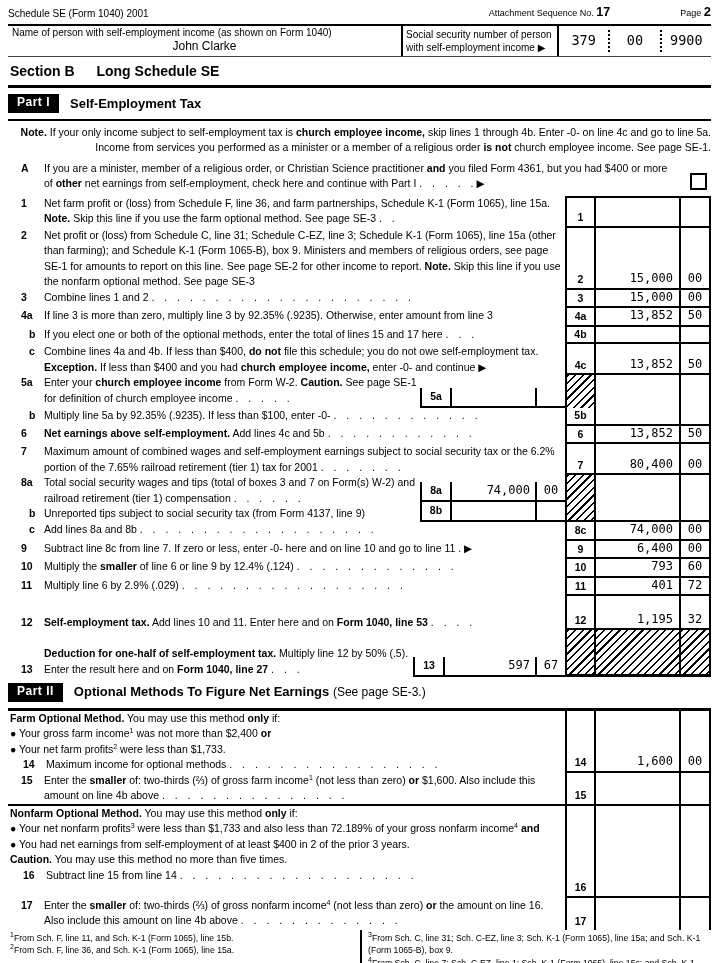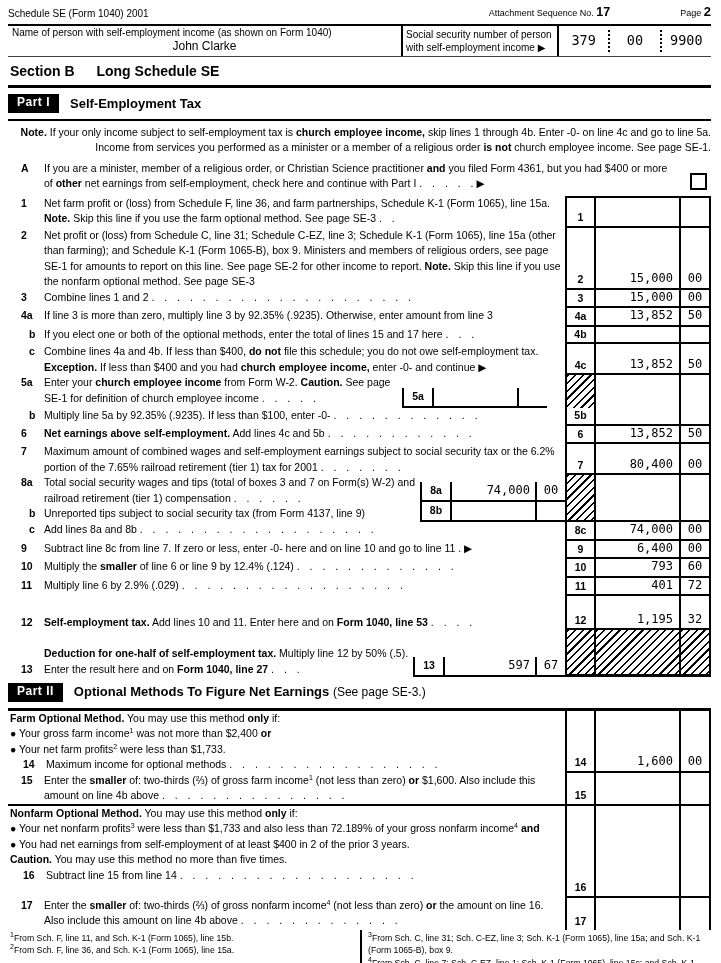--- a/index.html
+++ b/index.html
@@ -88,21 +88,21 @@
   .bulletblock{flex:1;min-width:0;padding-left:2px;}
   .fw-b2{border-bottom:2px solid #000;}
 
   
   .fnotes{display:flex;border-bottom:3px solid #000;font-size:8.7px;line-height:12.5px;}
   .fnl{flex:0 0 352px;padding:2px 4px 3px 2px;box-sizing:border-box;}
   .fnr{flex:1;border-left:2px solid #000;padding:2px 2px 3px 6px;}
 
   
   .h-r1{min-height:32px;}  .h-r2{min-height:62px;}  .h-1l{min-height:16px;}
-  .h-2l{min-height:31px;}  .h-r5a{min-height:33px;gap:18px;} .h-r8{min-height:47px;}
+  .h-2l{min-height:31px;}  .h-r5a{min-height:33px;} .h-r8{min-height:47px;}
   .h-r12{min-height:34px;} .h-r13{min-height:47px;}
   .h-r14{min-height:62px;} .h-r15{min-height:31px;}
   .h-r16{min-height:92px;} .h-r17{min-height:32px;}
 </style>
 </head>
 <body>
 
 <div class="page">
 
   <div class="tophead">

